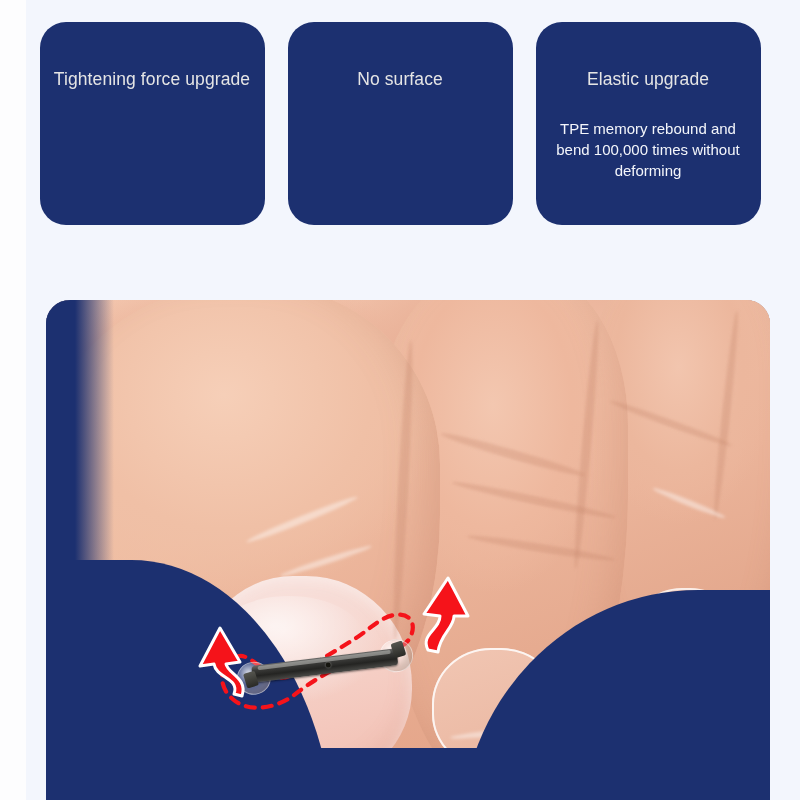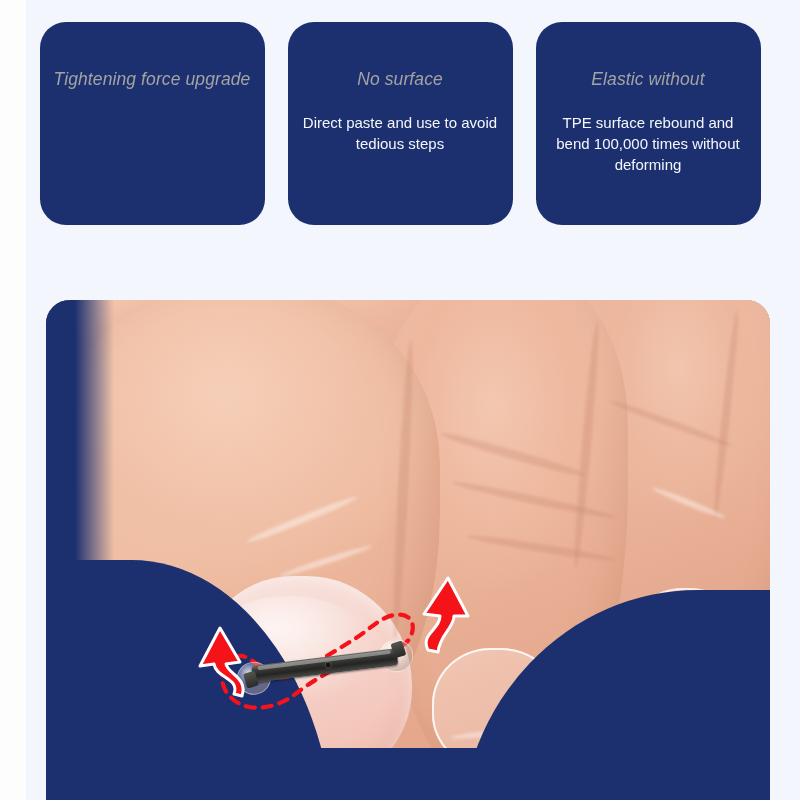--- a/index.html
+++ b/index.html
@@ -21,22 +21,22 @@
     gap:23px;padding-top:22px;box-sizing:border-box;
   }
   .card{
     width:225px;height:203px;border-radius:26px;
     background:#1c3070;
     display:flex;flex-direction:column;align-items:center;
     padding:46px 12px 0 12px;box-sizing:border-box;
     text-align:center;color:#ffffff;
   }
   .card-title{
-    font-size:17.5px;line-height:22px;color:#a3a3a3;
-    letter-spacing:.1px;margin:0 0 22px 0;font-weight:400;font-style:italic;
+    font-size:17.5px;line-height:22px;color:#e5e5e5;
+    letter-spacing:.1px;margin:0 0 28px 0;font-weight:400;
   }
   .card-desc{
     font-size:15px;line-height:21px;color:#f4f6fb;
     margin:0;font-weight:400;
   }
 
   
   .photo{
     position:absolute;left:46px;top:300px;width:724px;height:500px;
     border-radius:24px 24px 0 0;overflow:hidden;
@@ -210,26 +210,25 @@
 <div class="page">
 
   <div class="cards">
 
     <div class="card">
       <p class="card-title">Tightening force upgrade</p>
     </div>
 
     <div class="card">
       <p class="card-title">No surface</p>
-      <p class="card-desc">Direct paste and use to avoid tedious steps</p>
     </div>
 
     <div class="card">
-      <p class="card-title">Elastic without</p>
-      <p class="card-desc">TPE surface rebound and bend 100,000 times without deforming</p>
+      <p class="card-title">Elastic upgrade</p>
+      <p class="card-desc">TPE memory rebound and bend 100,000 times without deforming</p>
     </div>
 
   </div>
 
   <div class="photo">
     <div class="photo-inner">
 
       <div class="skin-base"></div>
 
       <div class="toe4"></div>

